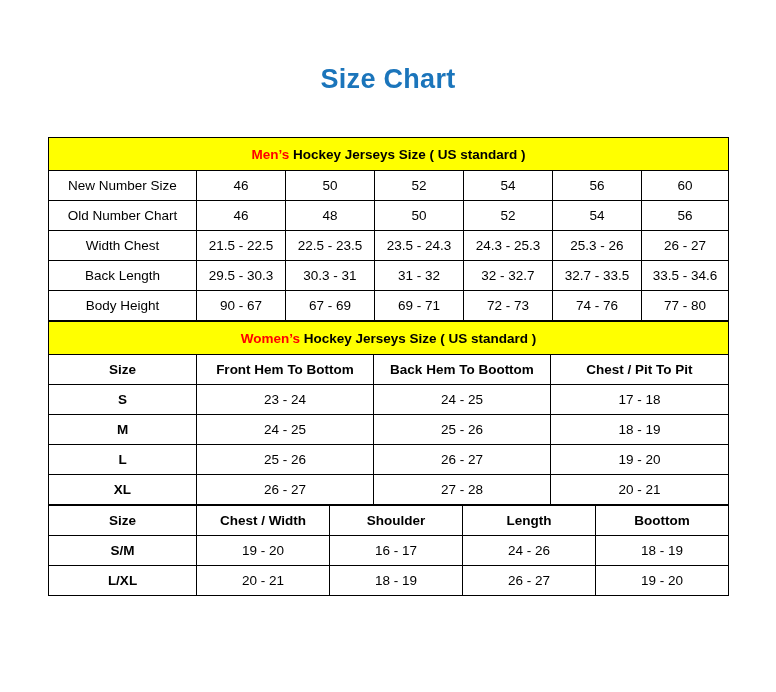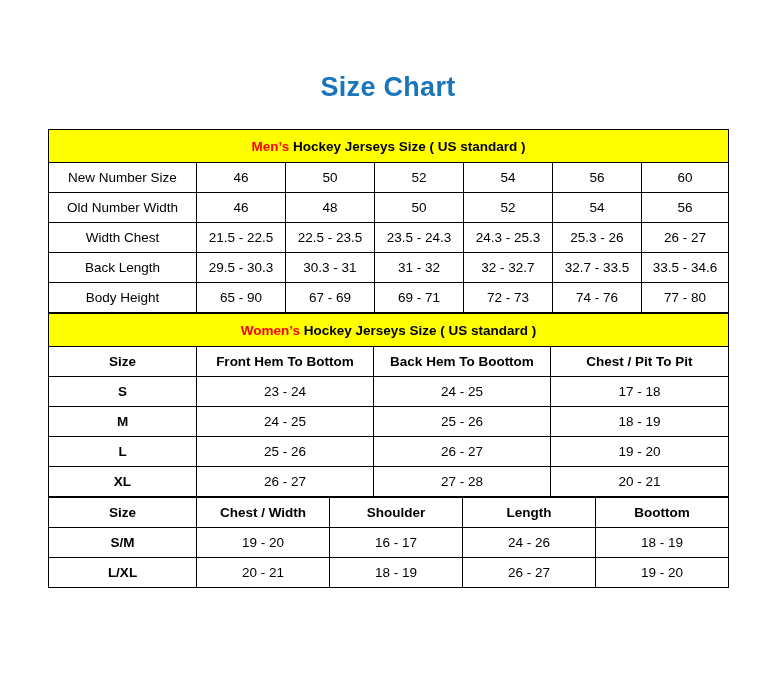--- a/index.html
+++ b/index.html
@@ -12,34 +12,34 @@
     height: 692px;
     font-family: "Liberation Sans", sans-serif;
     color: #000000;
     position: relative;
     overflow: hidden;
   }
   .page {
     width: 776px;
     height: 692px;
     box-sizing: border-box;
-    padding: 8px;
+    padding: 0;
   }
   .title {
     text-align: center;
     color: #1b75bb;
     font-size: 27px;
     font-weight: bold;
     letter-spacing: 0.3px;
     margin: 0;
     padding-top: 66px;
     line-height: 1;
   }
   .chart-wrap {
-    margin: 0 auto;
+    margin: 16px auto;
     padding-top: 28px;
     width: 680px;
   }
   table.size-table {
     border-collapse: collapse;
     width: 680px;
     table-layout: fixed;
   }
   table.size-table td {
     border: 1px solid #000000;
@@ -94,21 +94,21 @@
         <tr>
           <td class="rowlabel">New Number Size</td>
           <td>46</td>
           <td>50</td>
           <td>52</td>
           <td>54</td>
           <td>56</td>
           <td>60</td>
         </tr>
         <tr>
-          <td class="rowlabel">Old Number Width</td>
+          <td class="rowlabel">Old Number Chart</td>
           <td>46</td>
           <td>48</td>
           <td>50</td>
           <td>52</td>
           <td>54</td>
           <td>56</td>
         </tr>
         <tr>
           <td class="rowlabel">Width Chest</td>
           <td>21.5 - 22.5</td>
@@ -122,21 +122,21 @@
           <td class="rowlabel">Back Length</td>
           <td>29.5 - 30.3</td>
           <td>30.3 - 31</td>
           <td>31 - 32</td>
           <td>32 - 32.7</td>
           <td>32.7 - 33.5</td>
           <td>33.5 - 34.6</td>
         </tr>
         <tr>
           <td class="rowlabel">Body Height</td>
-          <td>65 - 90</td>
+          <td>90 - 67</td>
           <td>67 - 69</td>
           <td>69 - 71</td>
           <td>72 - 73</td>
           <td>74 - 76</td>
           <td>77 - 80</td>
         </tr>
       </tbody>
     </table>
 
     <table class="size-table">

